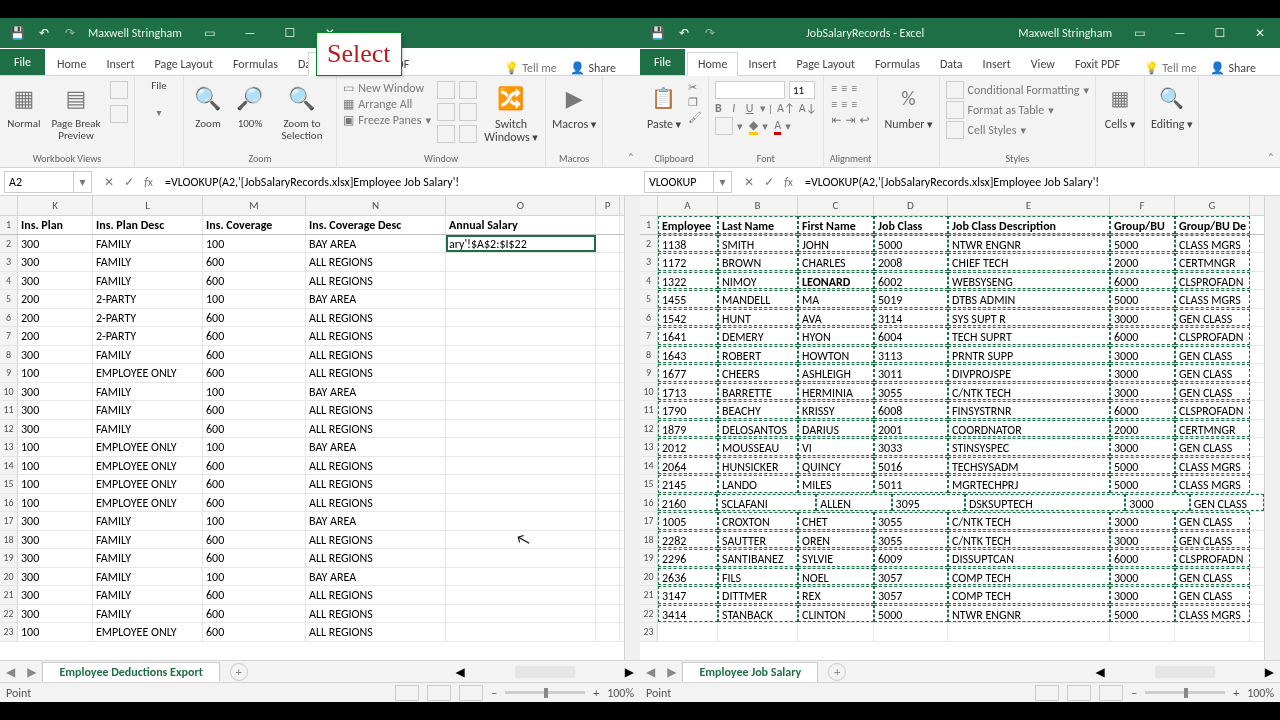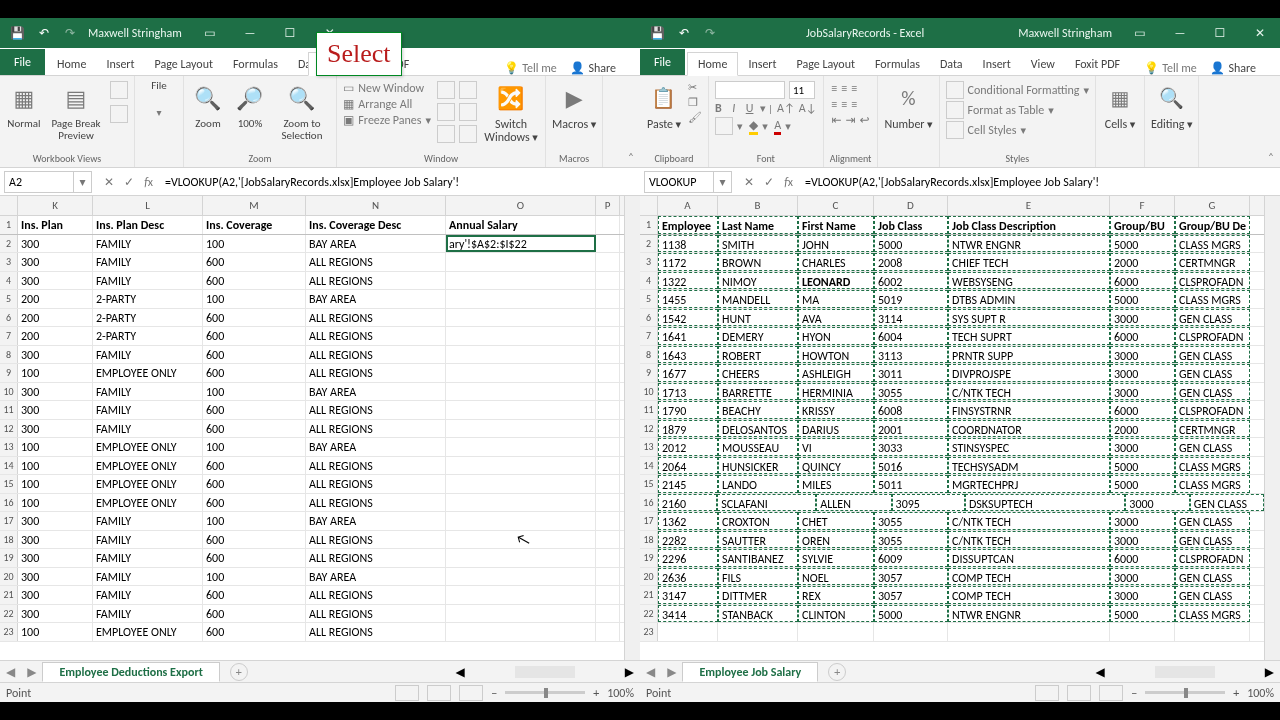--- a/index.html
+++ b/index.html
@@ -780,21 +780,21 @@
             <div class="cell marching" style="width: 60px;">2160</div>
             <div class="cell marching" style="width: 100px;">SCLAFANI</div>
             <div class="cell marching" style="width: 76px;">ALLEN</div>
             <div class="cell marching" style="width: 74px;">3095</div>
             <div class="cell marching" style="width: 162px;">DSKSUPTECH</div>
             <div class="cell marching" style="width: 65px;">3000</div>
             <div class="cell marching" style="width: 75px;">GEN CLASS</div>
           </div>
           <div class="row">
             <div class="rh">17</div>
-            <div class="cell marching" style="width: 60px;">1362</div>
+            <div class="cell marching" style="width: 60px;">1005</div>
             <div class="cell marching" style="width: 80px;">CROXTON</div>
             <div class="cell marching" style="width: 76px;">CHET</div>
             <div class="cell marching" style="width: 74px;">3055</div>
             <div class="cell marching" style="width: 162px;">C/NTK TECH</div>
             <div class="cell marching" style="width: 65px;">3000</div>
             <div class="cell marching" style="width: 75px;">GEN CLASS</div>
           </div>
           <div class="row">
             <div class="rh">18</div>
             <div class="cell marching" style="width: 60px;">2282</div>

